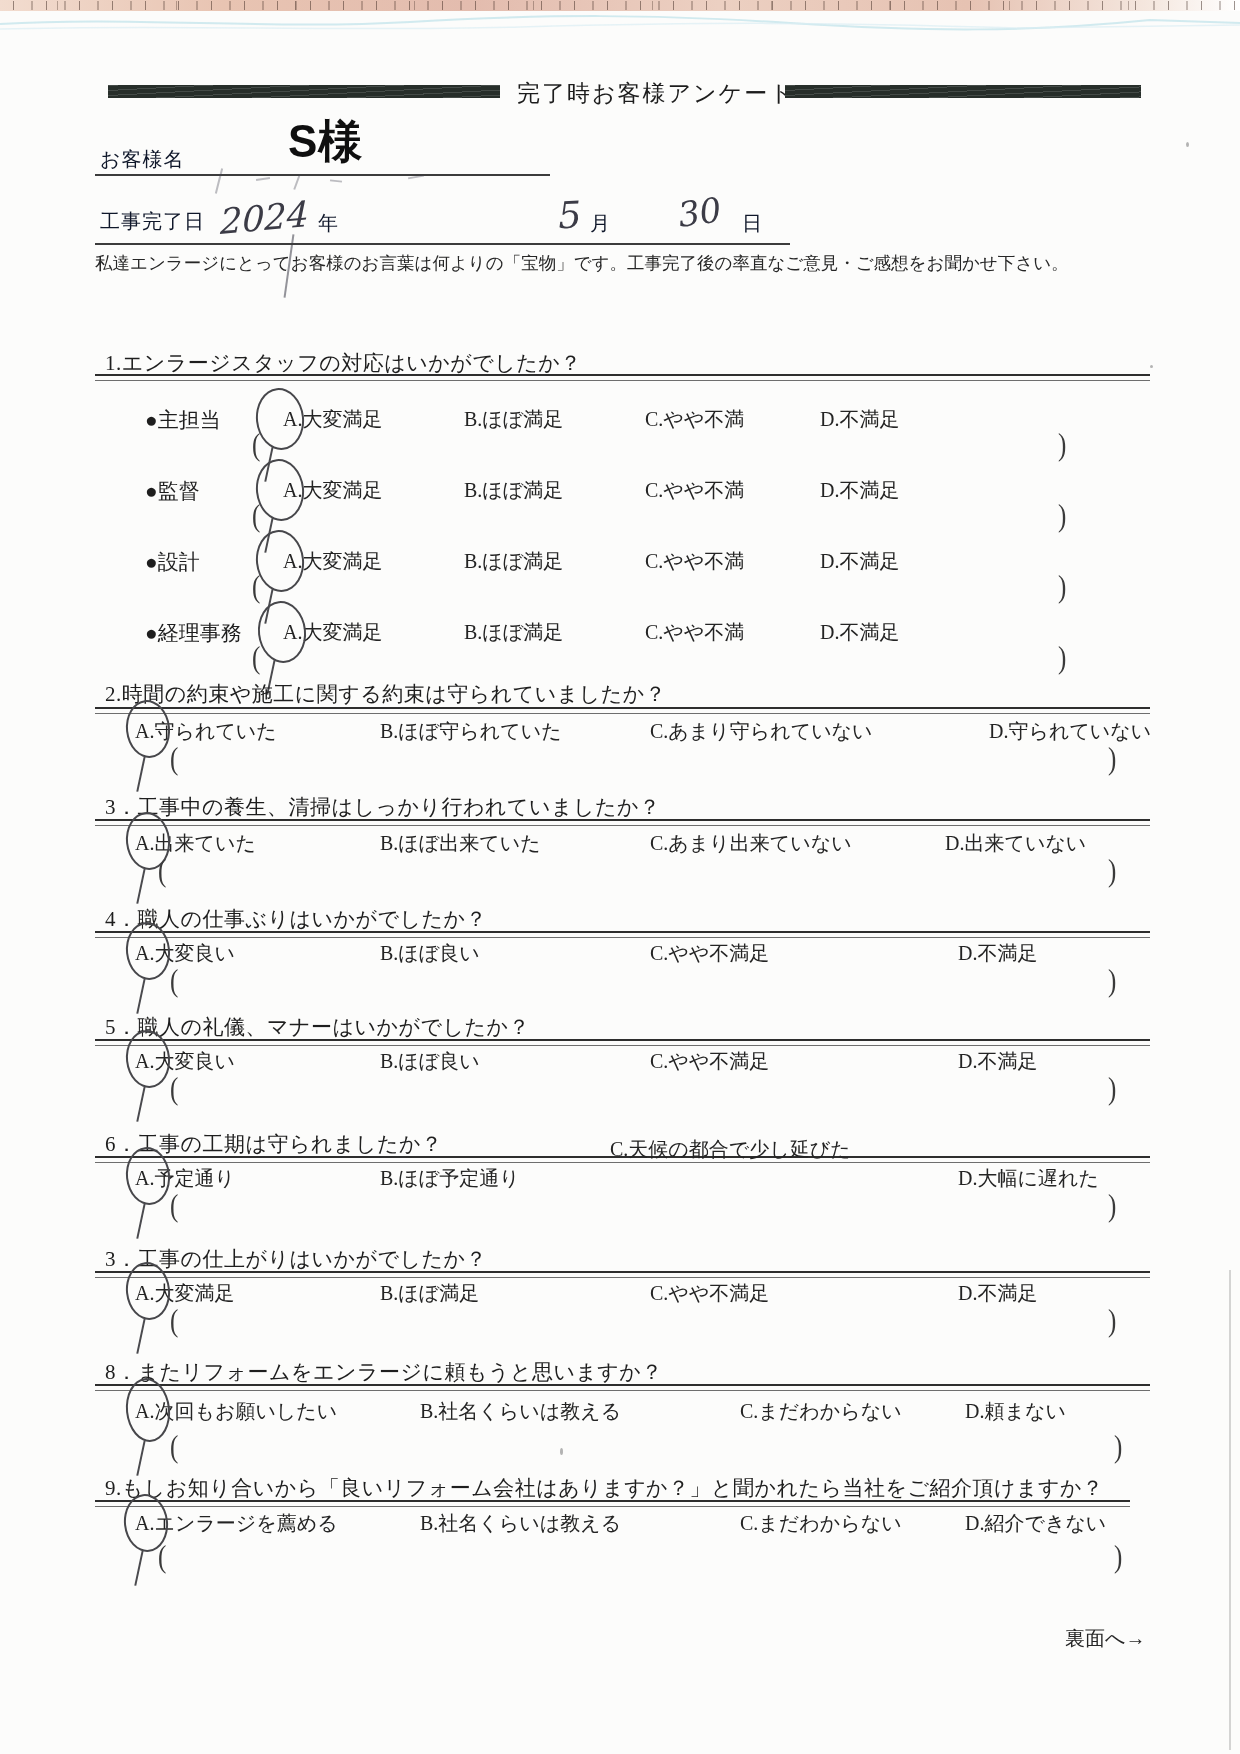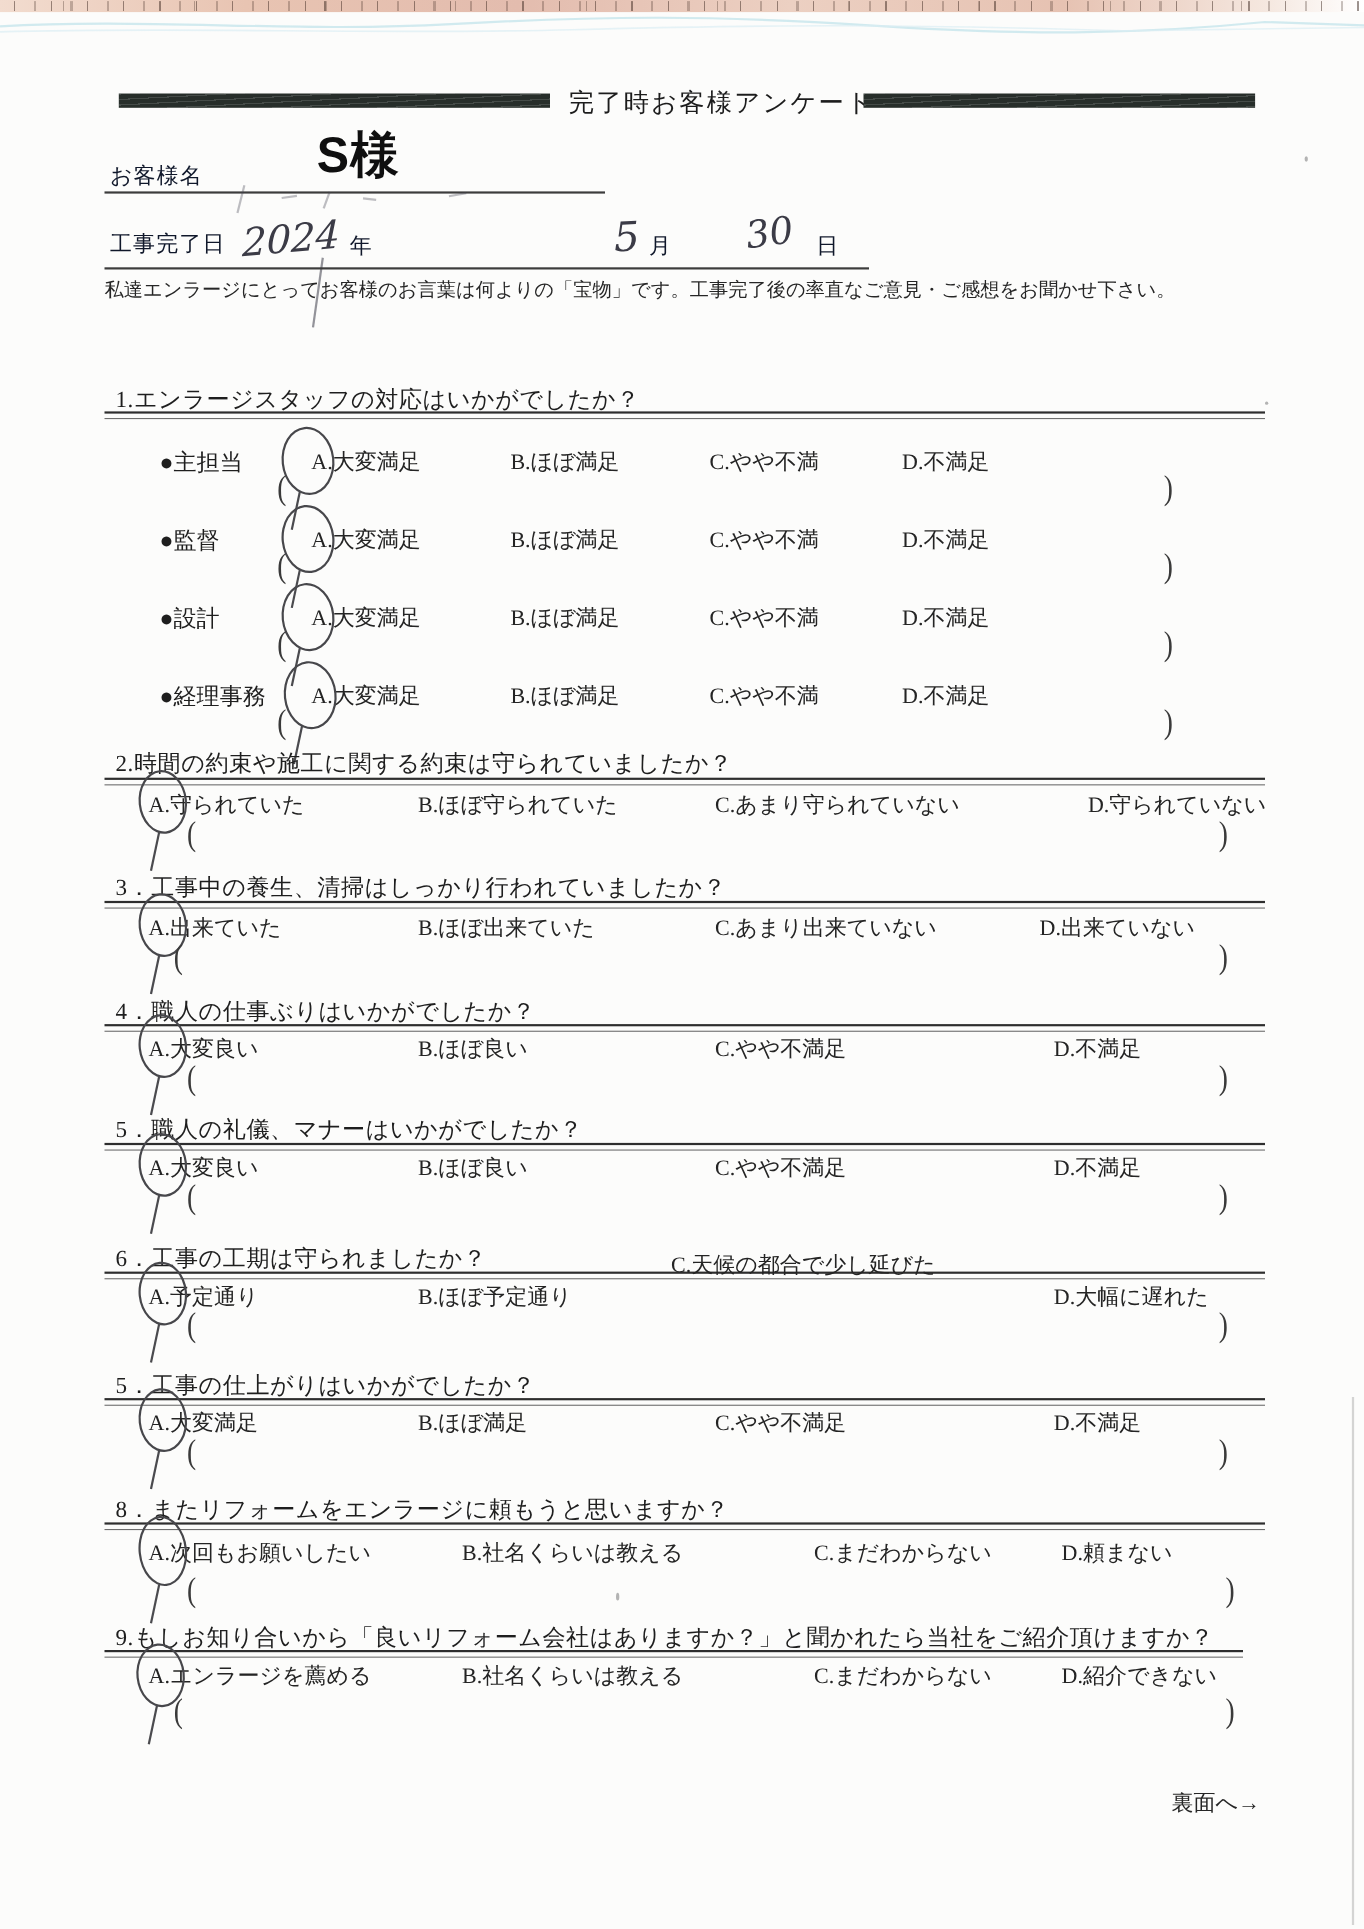--- a/index.html
+++ b/index.html
@@ -186,21 +186,21 @@
     <div class="opt" style="left:380px;top:1165px;">B.ほぼ予定通り</div>
     <div class="opt" style="left:610px;top:1100px;margin-top:36px;">C.天候の都合で少し延びた</div>
     <div class="opt" style="left:958px;top:1165px;">D.大幅に遅れた</div>
     <div class="a-circle" style="left:126px;top:1147px;"></div>
     <div class="a-tail" style="left:140px;top:1203px;"></div>
     <div class="paren" style="left:170px;top:1195px;">(</div>
     <div class="paren" style="left:1108px;top:1195px;">)</div>
   </section>
 
   <section>
-    <div class="q-title" style="left:105px;top:1245px;">5．工事の仕上がりはいかがでしたか？</div>
+    <div class="q-title" style="left:105px;top:1245px;">3．工事の仕上がりはいかがでしたか？</div>
     <div class="q-rule" style="left:95px;top:1271px;width:1055px;"></div>
     <div class="opt" style="left:135px;top:1280px;">A.大変満足</div>
     <div class="opt" style="left:380px;top:1280px;">B.ほぼ満足</div>
     <div class="opt" style="left:650px;top:1280px;">C.やや不満足</div>
     <div class="opt" style="left:958px;top:1280px;">D.不満足</div>
     <div class="a-circle" style="left:126px;top:1262px;"></div>
     <div class="a-tail" style="left:140px;top:1318px;"></div>
     <div class="paren" style="left:170px;top:1310px;">(</div>
     <div class="paren" style="left:1108px;top:1310px;">)</div>
   </section>

